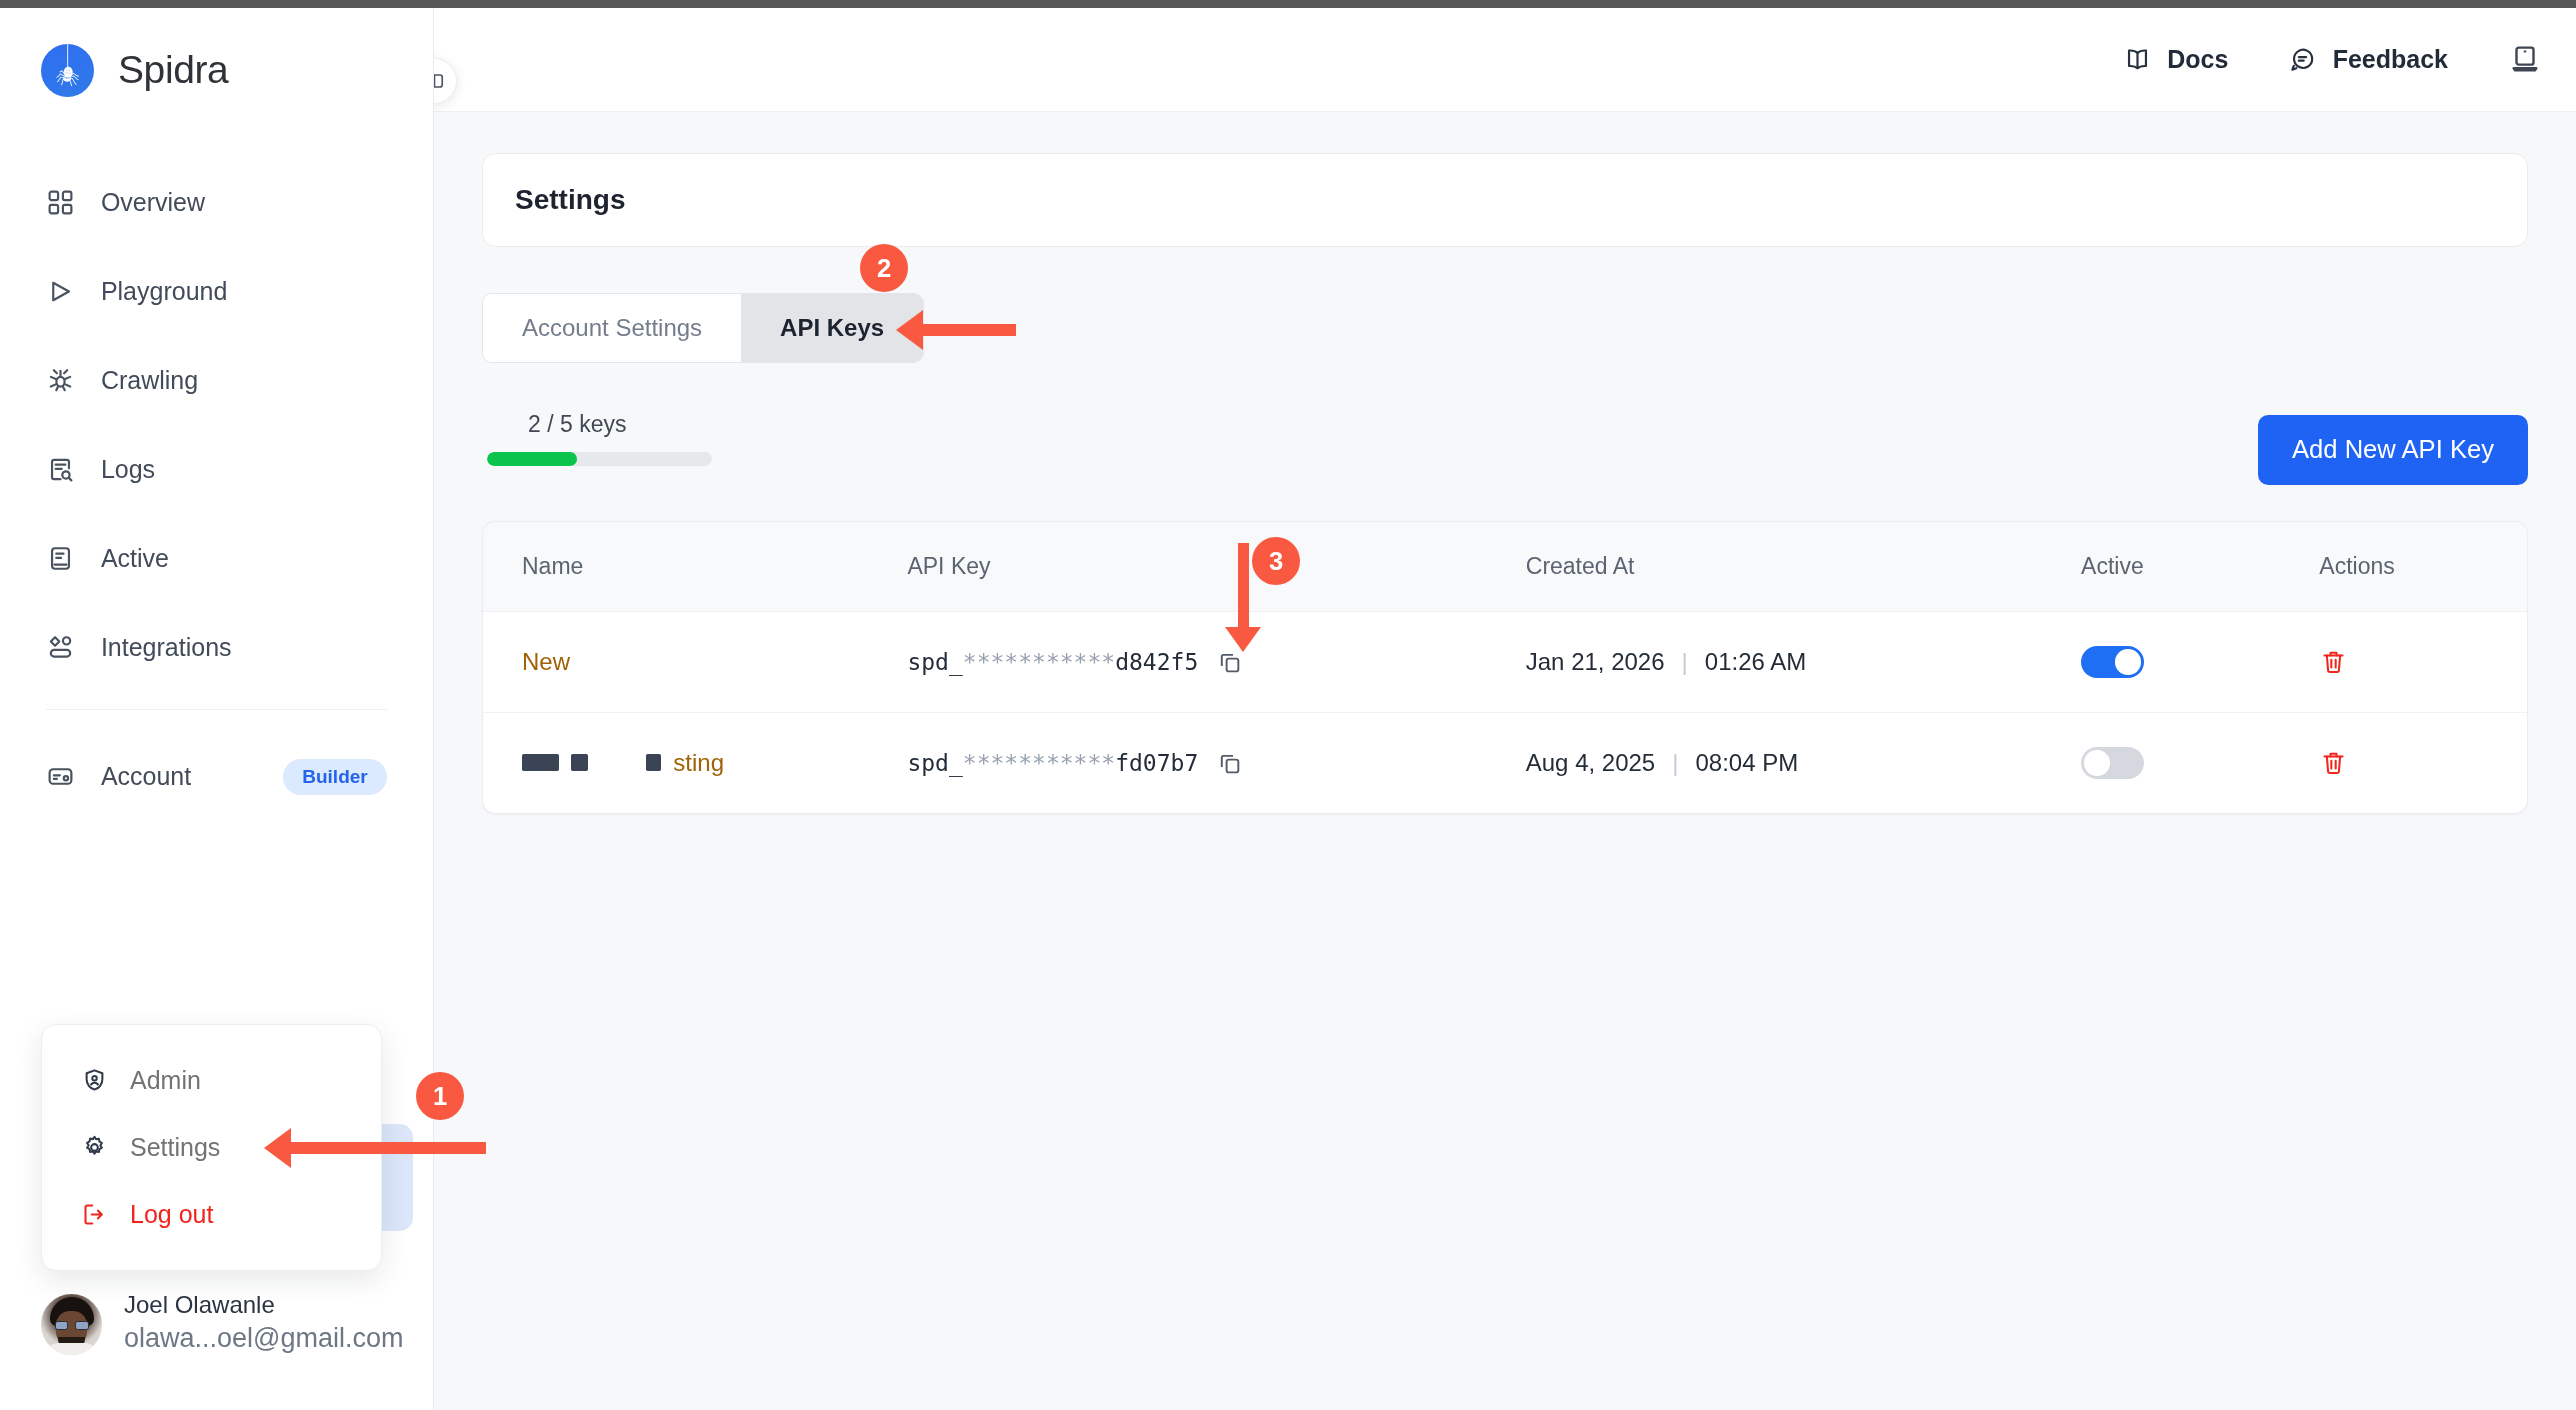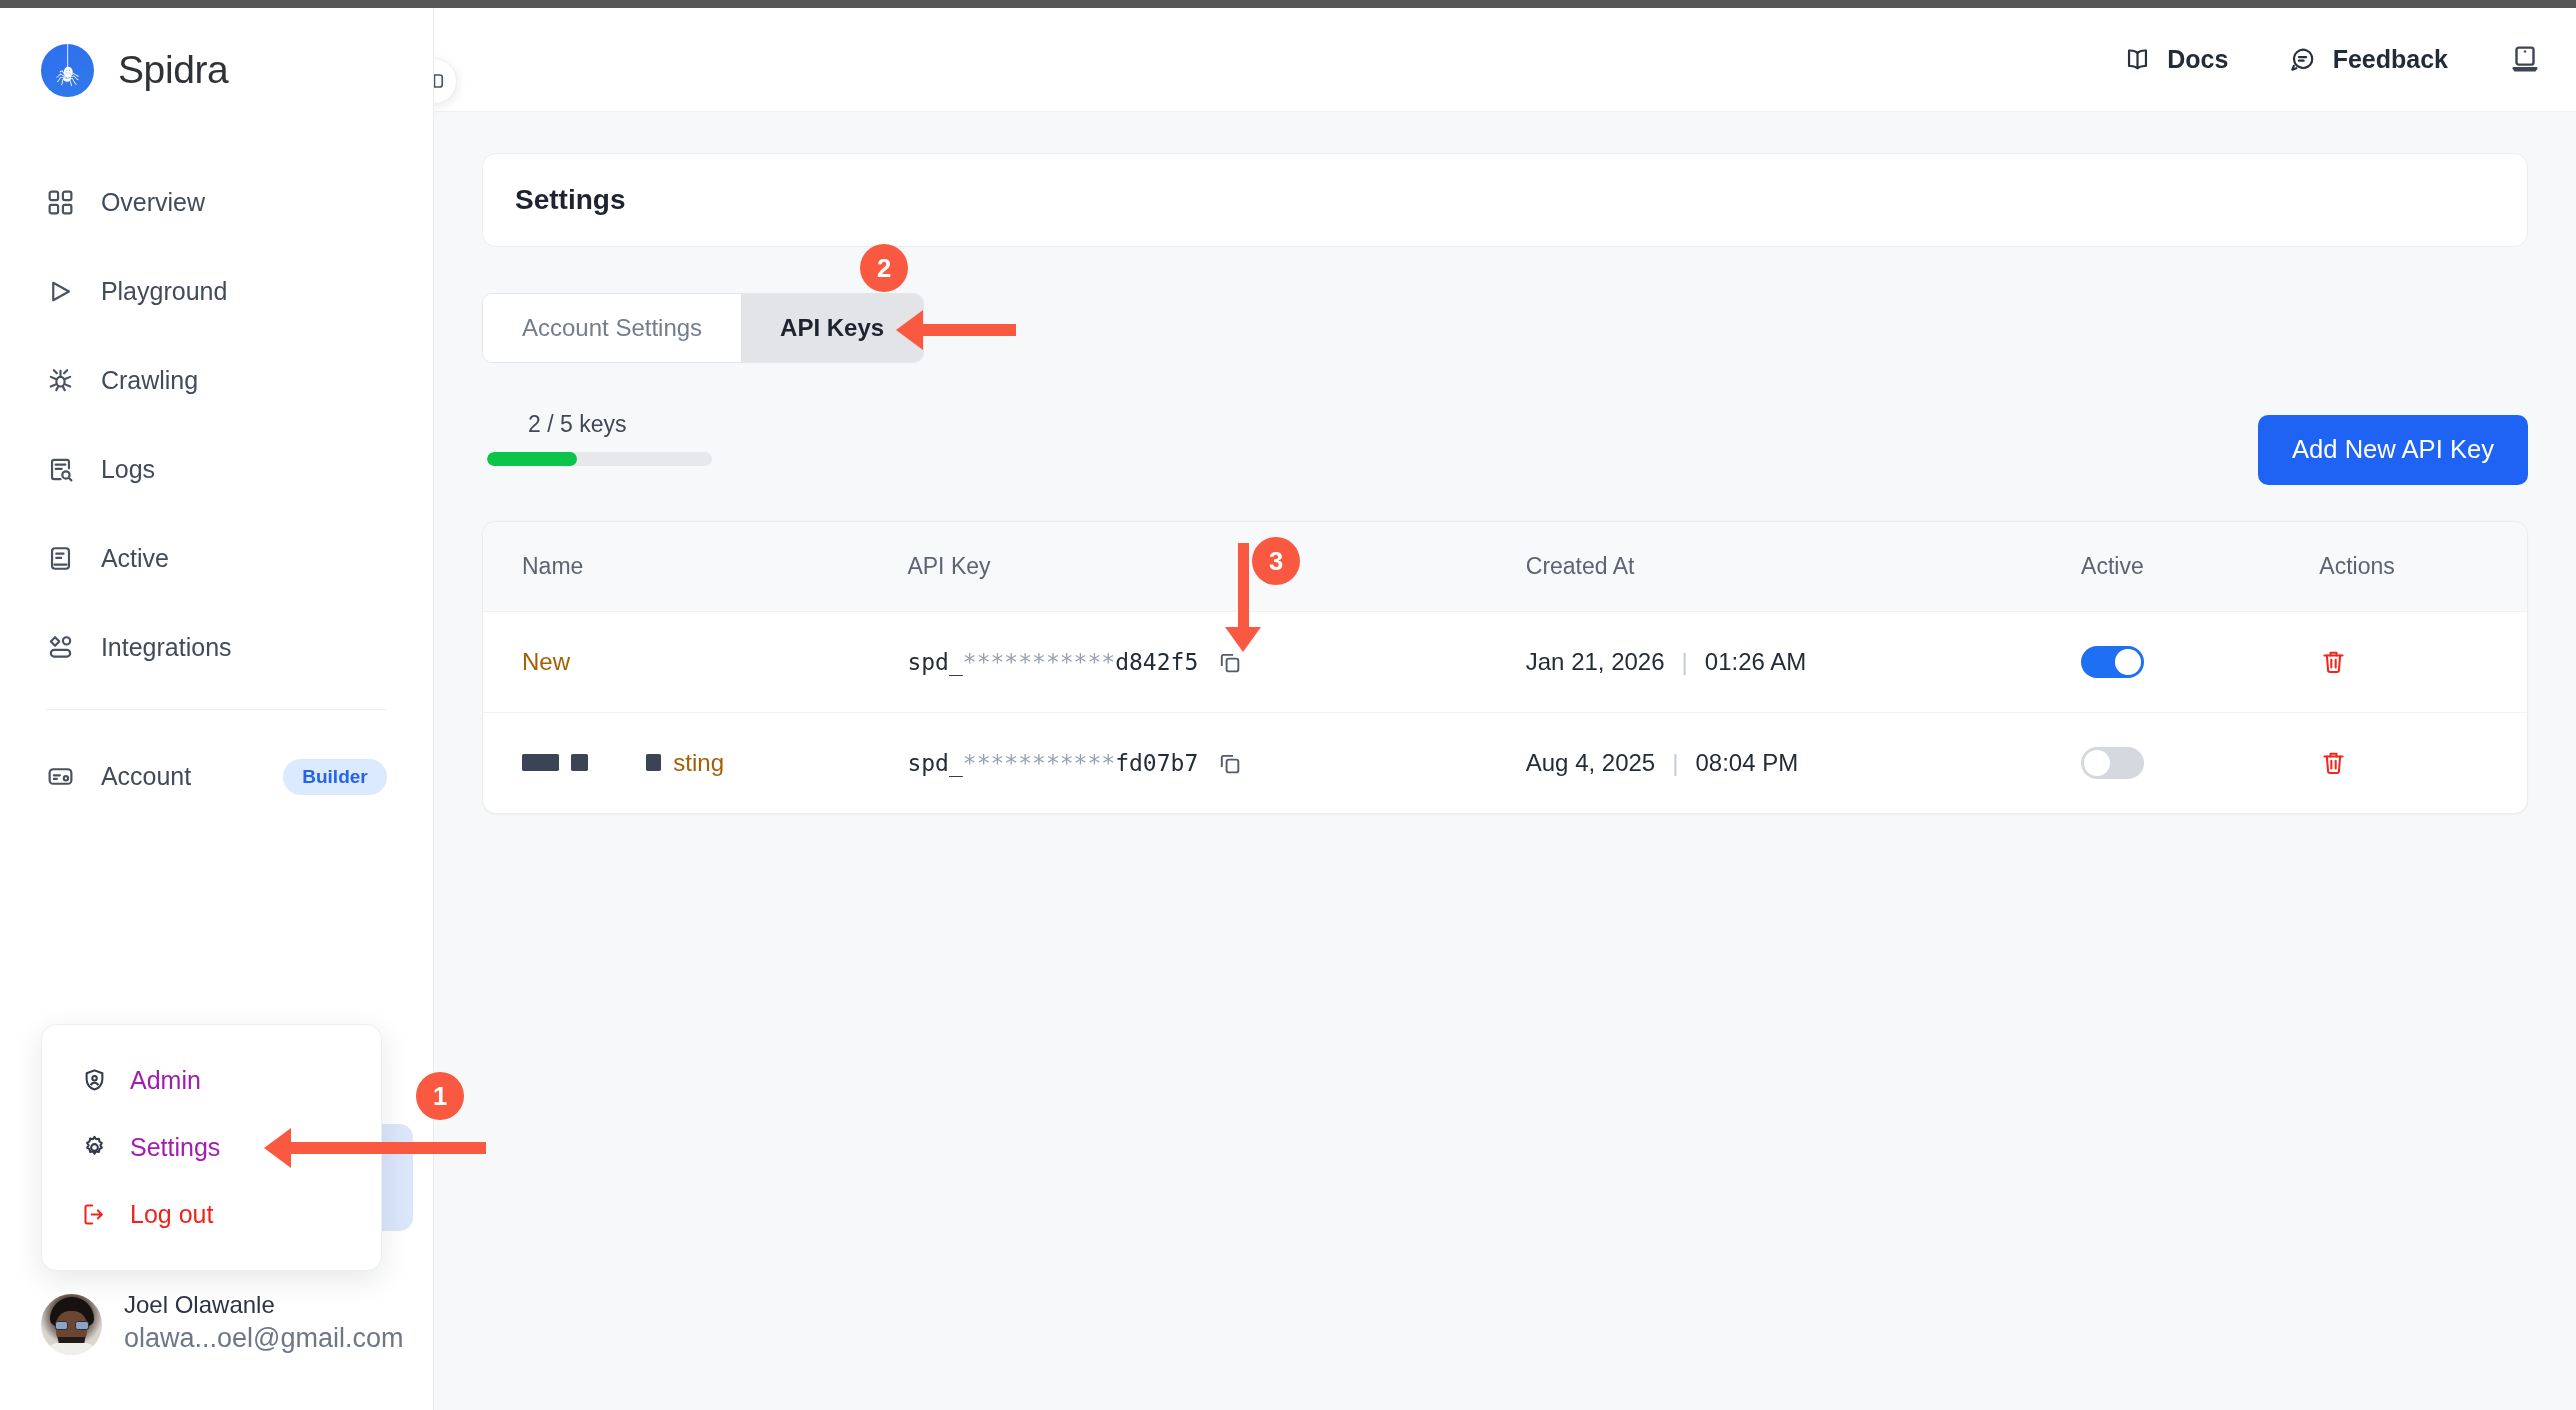--- a/index.html
+++ b/index.html
@@ -71,21 +71,21 @@
     width: 341px; background: #fff; border: 1.7px solid #eceef1;
     border-radius: 15.3px; box-shadow: 0 8.5px 29px rgba(20,25,40,0.10);
     padding: 22px 0 22px 0; z-index: 40;
   }
   .menu-item {
     display: flex; align-items: center; gap: 22px;
     padding: 19px 0 19px 39px; cursor: pointer;
   }
   .menu-item .ico { width: 27px; height: 27px; flex: 0 0 27px; color:#2f3a4a; }
   .menu-item .ico svg { width: 27px; height: 27px; display:block; }
-  .menu-item .txt { font-size: 25px; color: #a21caf; }
+  .menu-item .txt { font-size: 25px; color: #737373; }
   .menu-item.danger .ico { color: #f0241c; }
   .menu-item.danger .txt { color: #f0241c; }
 
   
   .ghost-pill {
     position: absolute; left: 340px; top: 1124px;
     width: 73px; height: 107px; border-radius: 13.6px;
     background: #dbe6fb; z-index: 20;
   }
 

